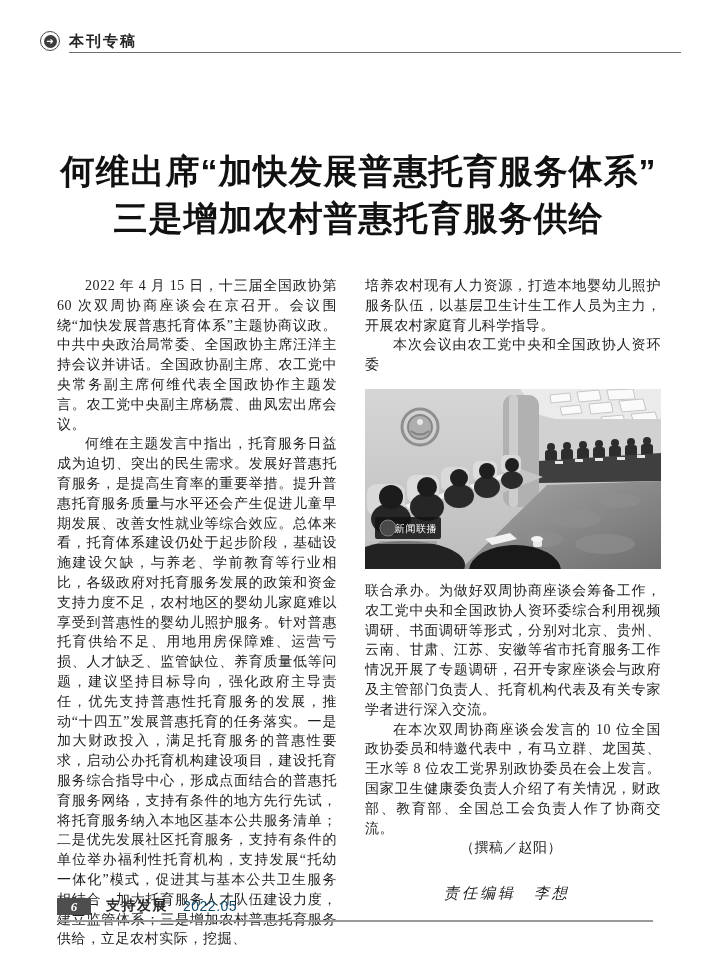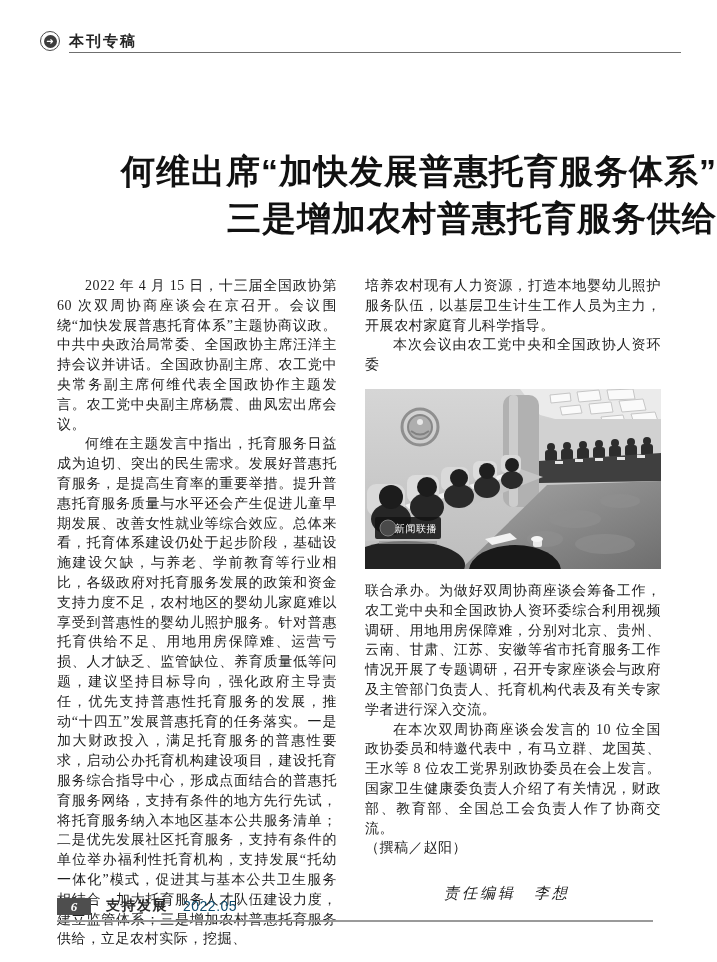--- a/index.html
+++ b/index.html
@@ -23,31 +23,31 @@
     position:absolute;left:29px;top:1px;font-family:"Liberation Sans","DejaVu Sans",sans-serif;
     font-weight:bold;font-size:15px;letter-spacing:2px;color:#262626;
   }
   .hdr-rule{position:absolute;left:29px;right:0;top:21px;border-top:1.5px solid #6f6f6f;}
   
   .title{
     position:absolute;top:148px;left:0;right:0;margin:0;text-align:center;
     font-family:"Liberation Sans","DejaVu Sans",sans-serif;font-weight:bold;
     font-size:34px;line-height:47px;letter-spacing:1px;color:#111111;
   }
-  .title-line{display:block;text-align:right;}
+  .title-line{display:block;}
   
   .columns{position:absolute;top:276px;left:57px;width:604px;display:flex;gap:28px;}
   .col{width:296px;font-size:14px;line-height:19.8px;text-align:justify;letter-spacing:0.6px;}
   .col p{margin:0;}
   .indent{text-indent:2em;}
   
   .photo{width:296px;height:180px;margin:14px 0 12px 0;border-radius:13px;}
   .photo svg{display:block;}
   
-  .byline{text-align:left;padding-right:4px;}
+  .byline{text-align:center;padding-right:4px;}
   .editor{
     text-align:center;padding-right:12px;margin-top:26px !important;
     font-style:italic;font-size:15px;letter-spacing:3px;color:#232323;
   }
   
   .footer{position:absolute;left:57px;top:897px;width:600px;
     font-family:"Liberation Sans","DejaVu Sans",sans-serif;}
   .footer-row{display:flex;align-items:center;gap:15px;}
   .page-num-box{
     width:34px;height:17px;background:#4e4e4e;color:#ffffff;text-align:center;
@@ -197,21 +197,21 @@
           <g>
             <rect x="10" y="128" width="66" height="22" rx="2" fill="#141414" opacity="0.88"></rect>
             <circle cx="23" cy="139" r="8" fill="#4a4a4a"></circle>
             <circle cx="23" cy="139" r="8" fill="none" stroke="#7d7d7d" stroke-width="1"></circle>
             <text x="51" y="143" font-size="10" fill="#ffffff" text-anchor="middle" font-family="sans-serif">新闻联播</text>
             <rect x="14" y="152" width="58" height="3" fill="#9a9a9a" opacity="0.7"></rect>
           </g>
         </svg>
       </div>
 
-      <p>联合承办。为做好双周协商座谈会筹备工作，农工党中央和全国政协人资环委综合利用视频调研、用地用房保障难，分别对北京、贵州、云南、甘肃、江苏、安徽等省市托育服务工作情况开展了专题调研，召开专家座谈会与政府及主管部门负责人、托育机构代表及有关专家学者进行深入交流。</p>
+      <p>联合承办。为做好双周协商座谈会筹备工作，农工党中央和全国政协人资环委综合利用视频调研、书面调研等形式，分别对北京、贵州、云南、甘肃、江苏、安徽等省市托育服务工作情况开展了专题调研，召开专家座谈会与政府及主管部门负责人、托育机构代表及有关专家学者进行深入交流。</p>
       <p class="indent">在本次双周协商座谈会发言的 10 位全国政协委员和特邀代表中，有马立群、龙国英、王水等 8 位农工党界别政协委员在会上发言。国家卫生健康委负责人介绍了有关情况，财政部、教育部、全国总工会负责人作了协商交流。</p>
       <p class="byline">（撰稿／赵阳）</p>
       <p class="editor">责任编辑　李想</p>
     </div>
   </div>
 
   <div class="footer">
     <div class="footer-row">
       <span class="page-num-box">6</span>
       <span class="journal">支持发展</span>

